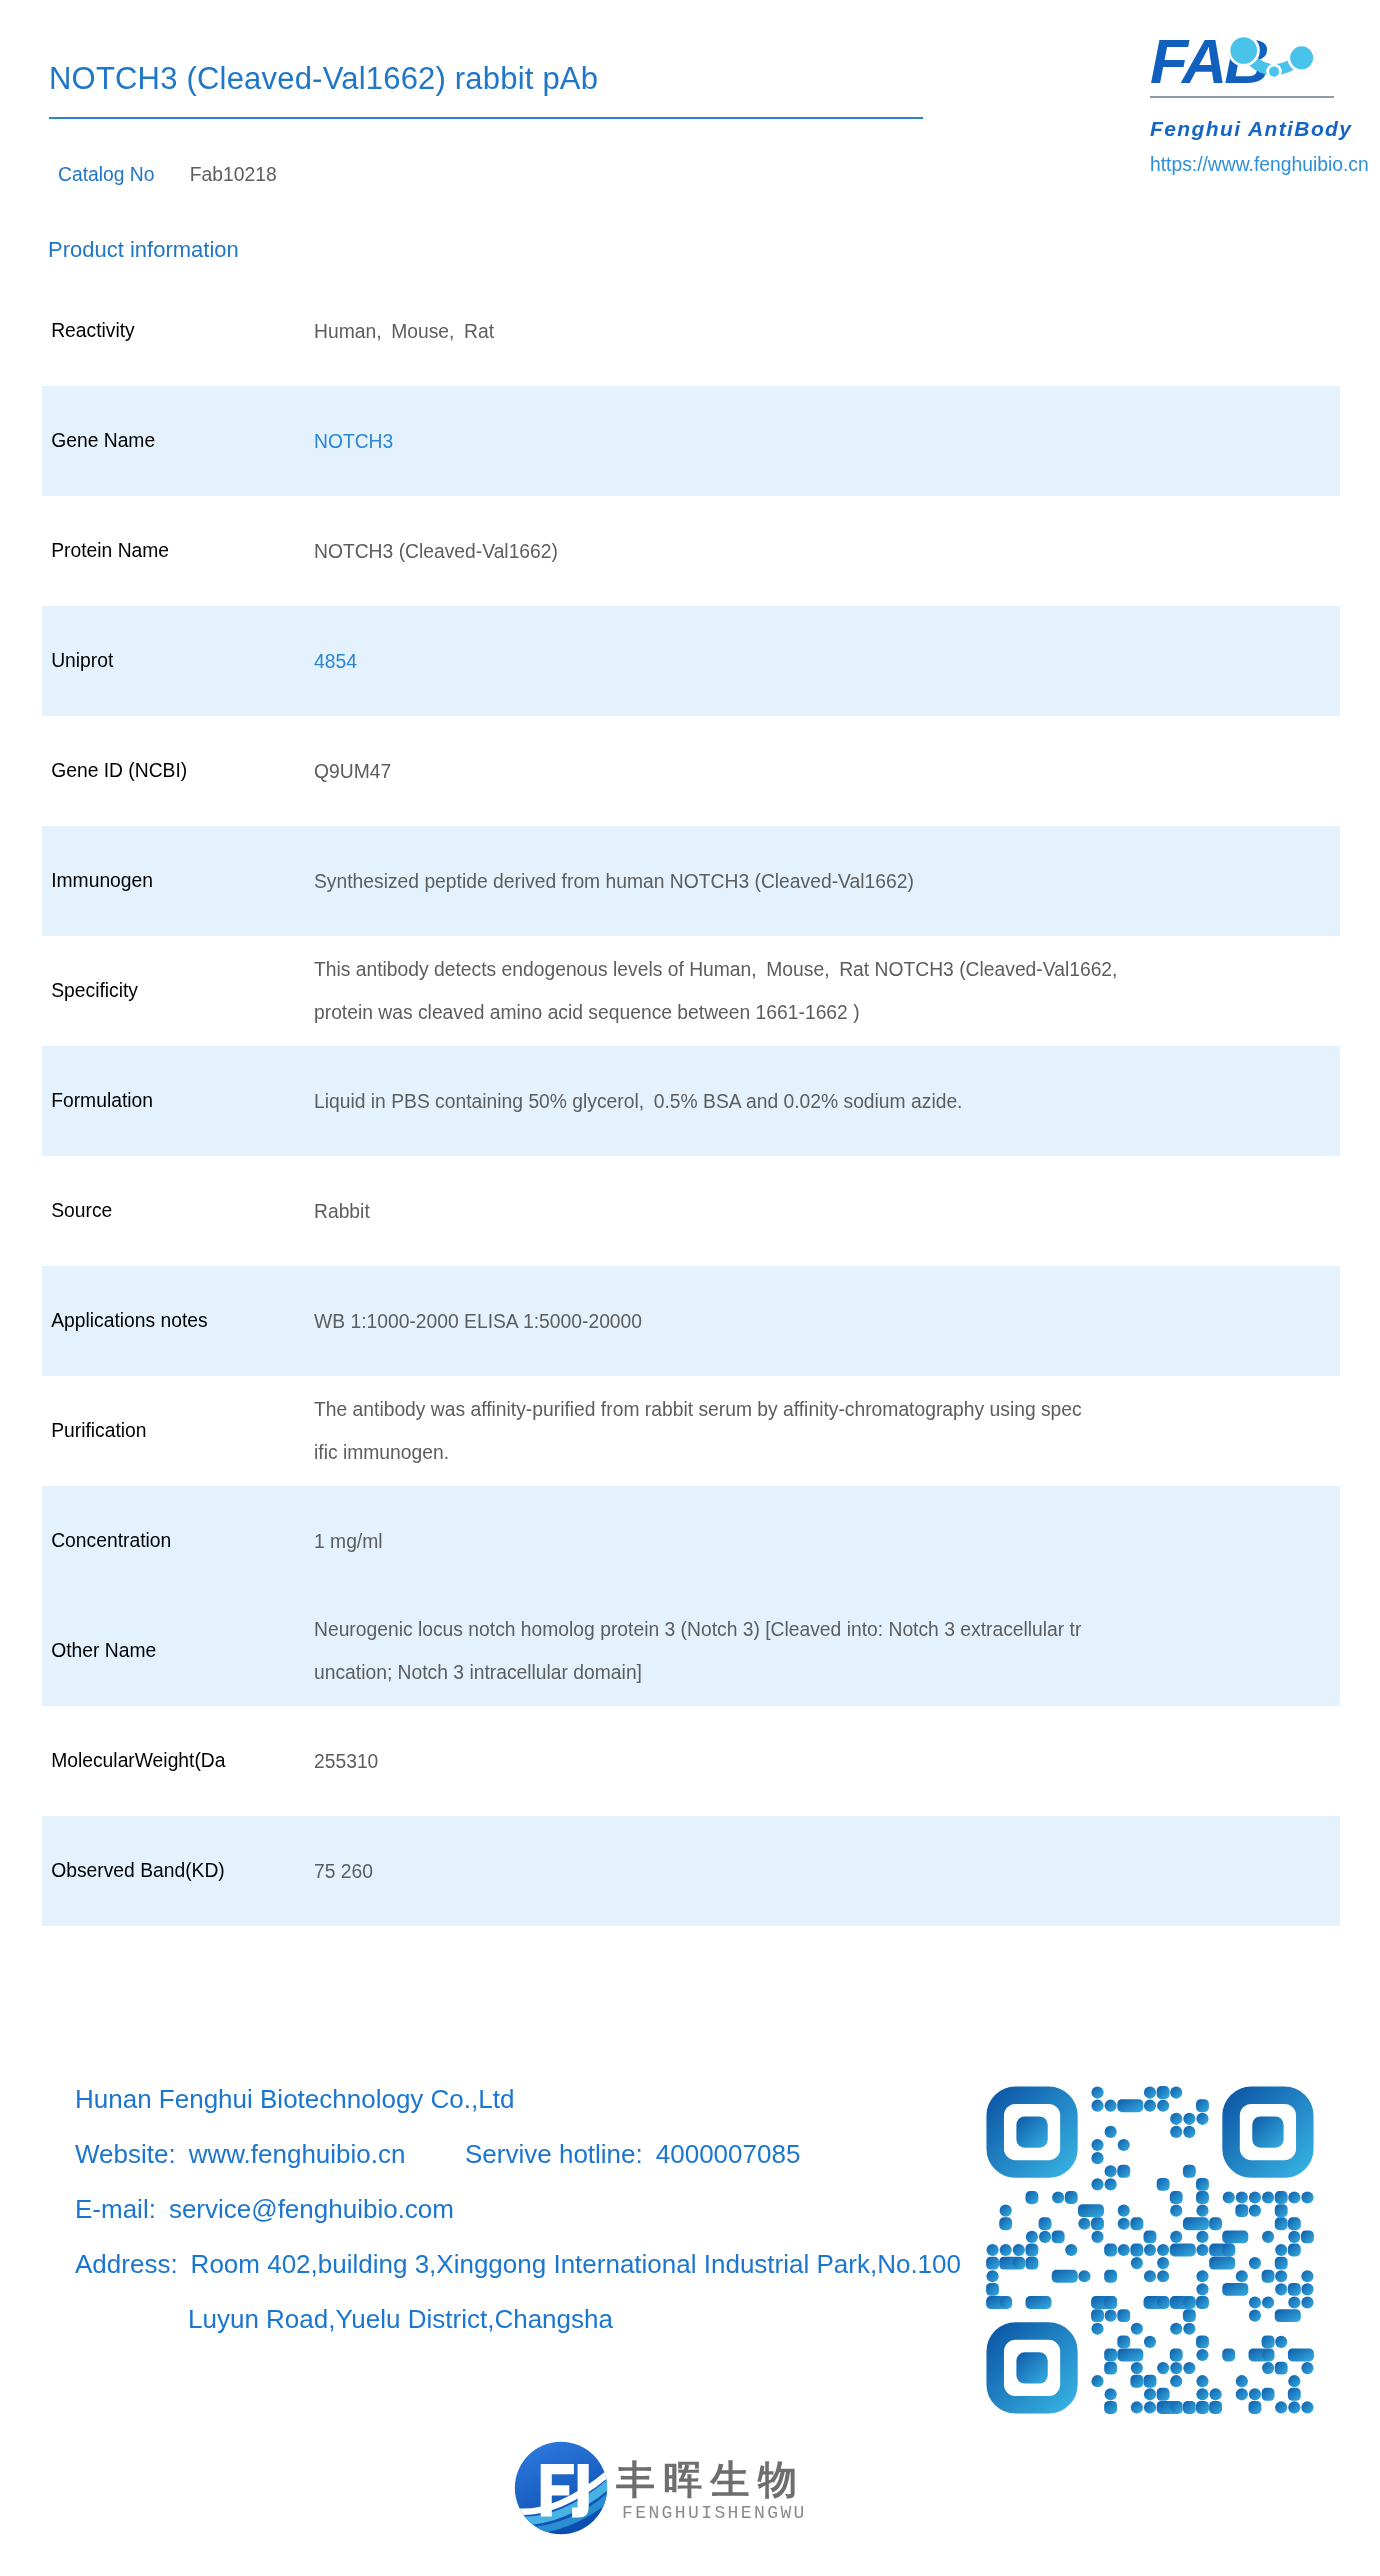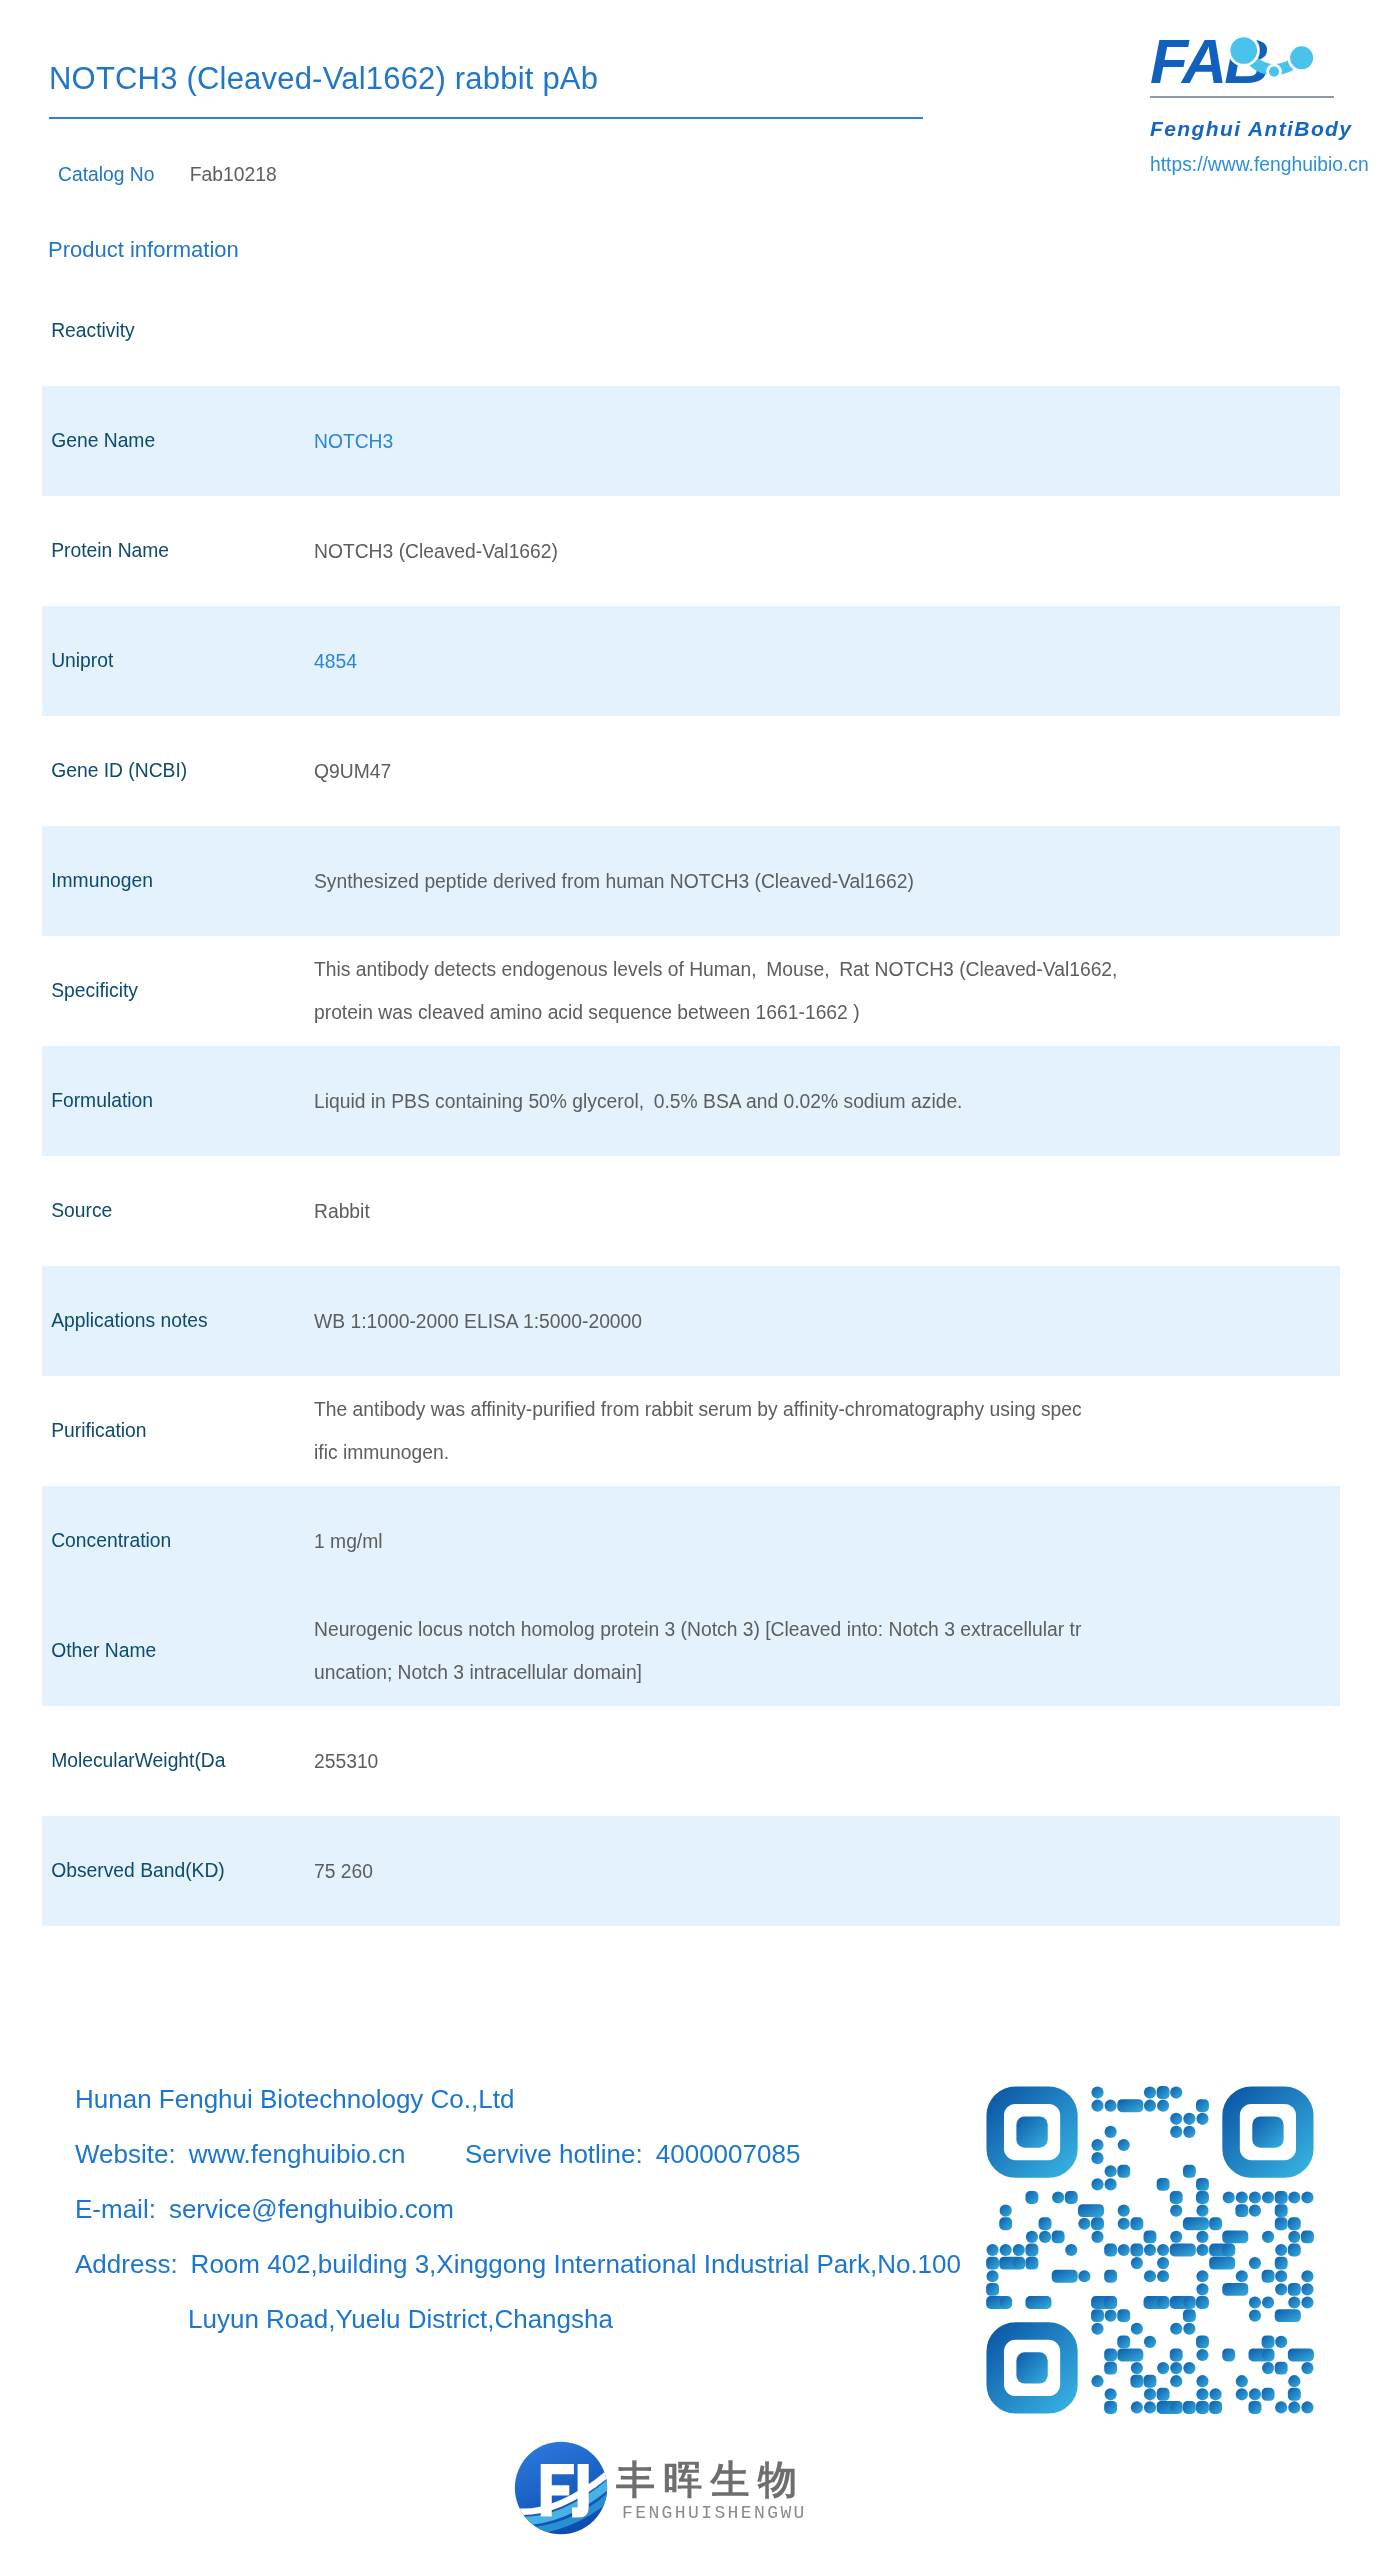--- a/index.html
+++ b/index.html
@@ -25,21 +25,21 @@
 
   
   .section-heading { position:absolute; left:48px; top:237px; font-size:22px; font-weight:400;
                      color:#2077c8; }
   .section-rule { position:absolute; left:48px; top:279px; width:280px; height:2.8px; background:#2b83d4; }
 
   
   .ptable { position:absolute; left:42px; top:276px; width:1298px; }
   .prow { display:flex; align-items:center; min-height:110px; background:#ffffff; }
   .prow.shaded { background:#e3f2fc; }
-  .prow .plabel { flex:0 0 272px; padding-left:9.2px; font-size:19.3px; color:#0c4a6e; }
+  .prow .plabel { flex:0 0 272px; padding-left:9.2px; font-size:19.3px; color:#000000; }
   .prow .pvalue { flex:1 1 auto; max-width:948px; font-size:19.3px; color:#5d5d5d;
                   line-height:43px; white-space:pre-line; }
   .prow .pvalue.link { color:#2b85d6; }
 
   
   .footer { position:absolute; left:75px; top:2072px; width:920px; font-size:26px; color:#1b76cf; }
   .f-line { position:relative; height:55px; line-height:55px; white-space:nowrap; }
   .f-hotline { position:absolute; left:390px; top:0; }
   .f-indent { padding-left:113px; }
 
@@ -81,20 +81,21 @@
     <span class="catalog-label">Catalog No</span>
     <span class="catalog-value">Fab10218</span>
   </div>
 
   <div class="section-heading">Product information</div>
   <div class="section-rule"></div>
 
   <div class="ptable" id="ptable">
       <div class="prow">
         <div class="plabel">Reactivity</div>
+        <div class="pvalue">Human, Mouse, Rat</div>
       </div>
       <div class="prow shaded">
         <div class="plabel">Gene Name</div>
         <div class="pvalue link">NOTCH3</div>
       </div>
       <div class="prow">
         <div class="plabel">Protein Name</div>
         <div class="pvalue">NOTCH3 (Cleaved-Val1662)</div>
       </div>
       <div class="prow shaded">

